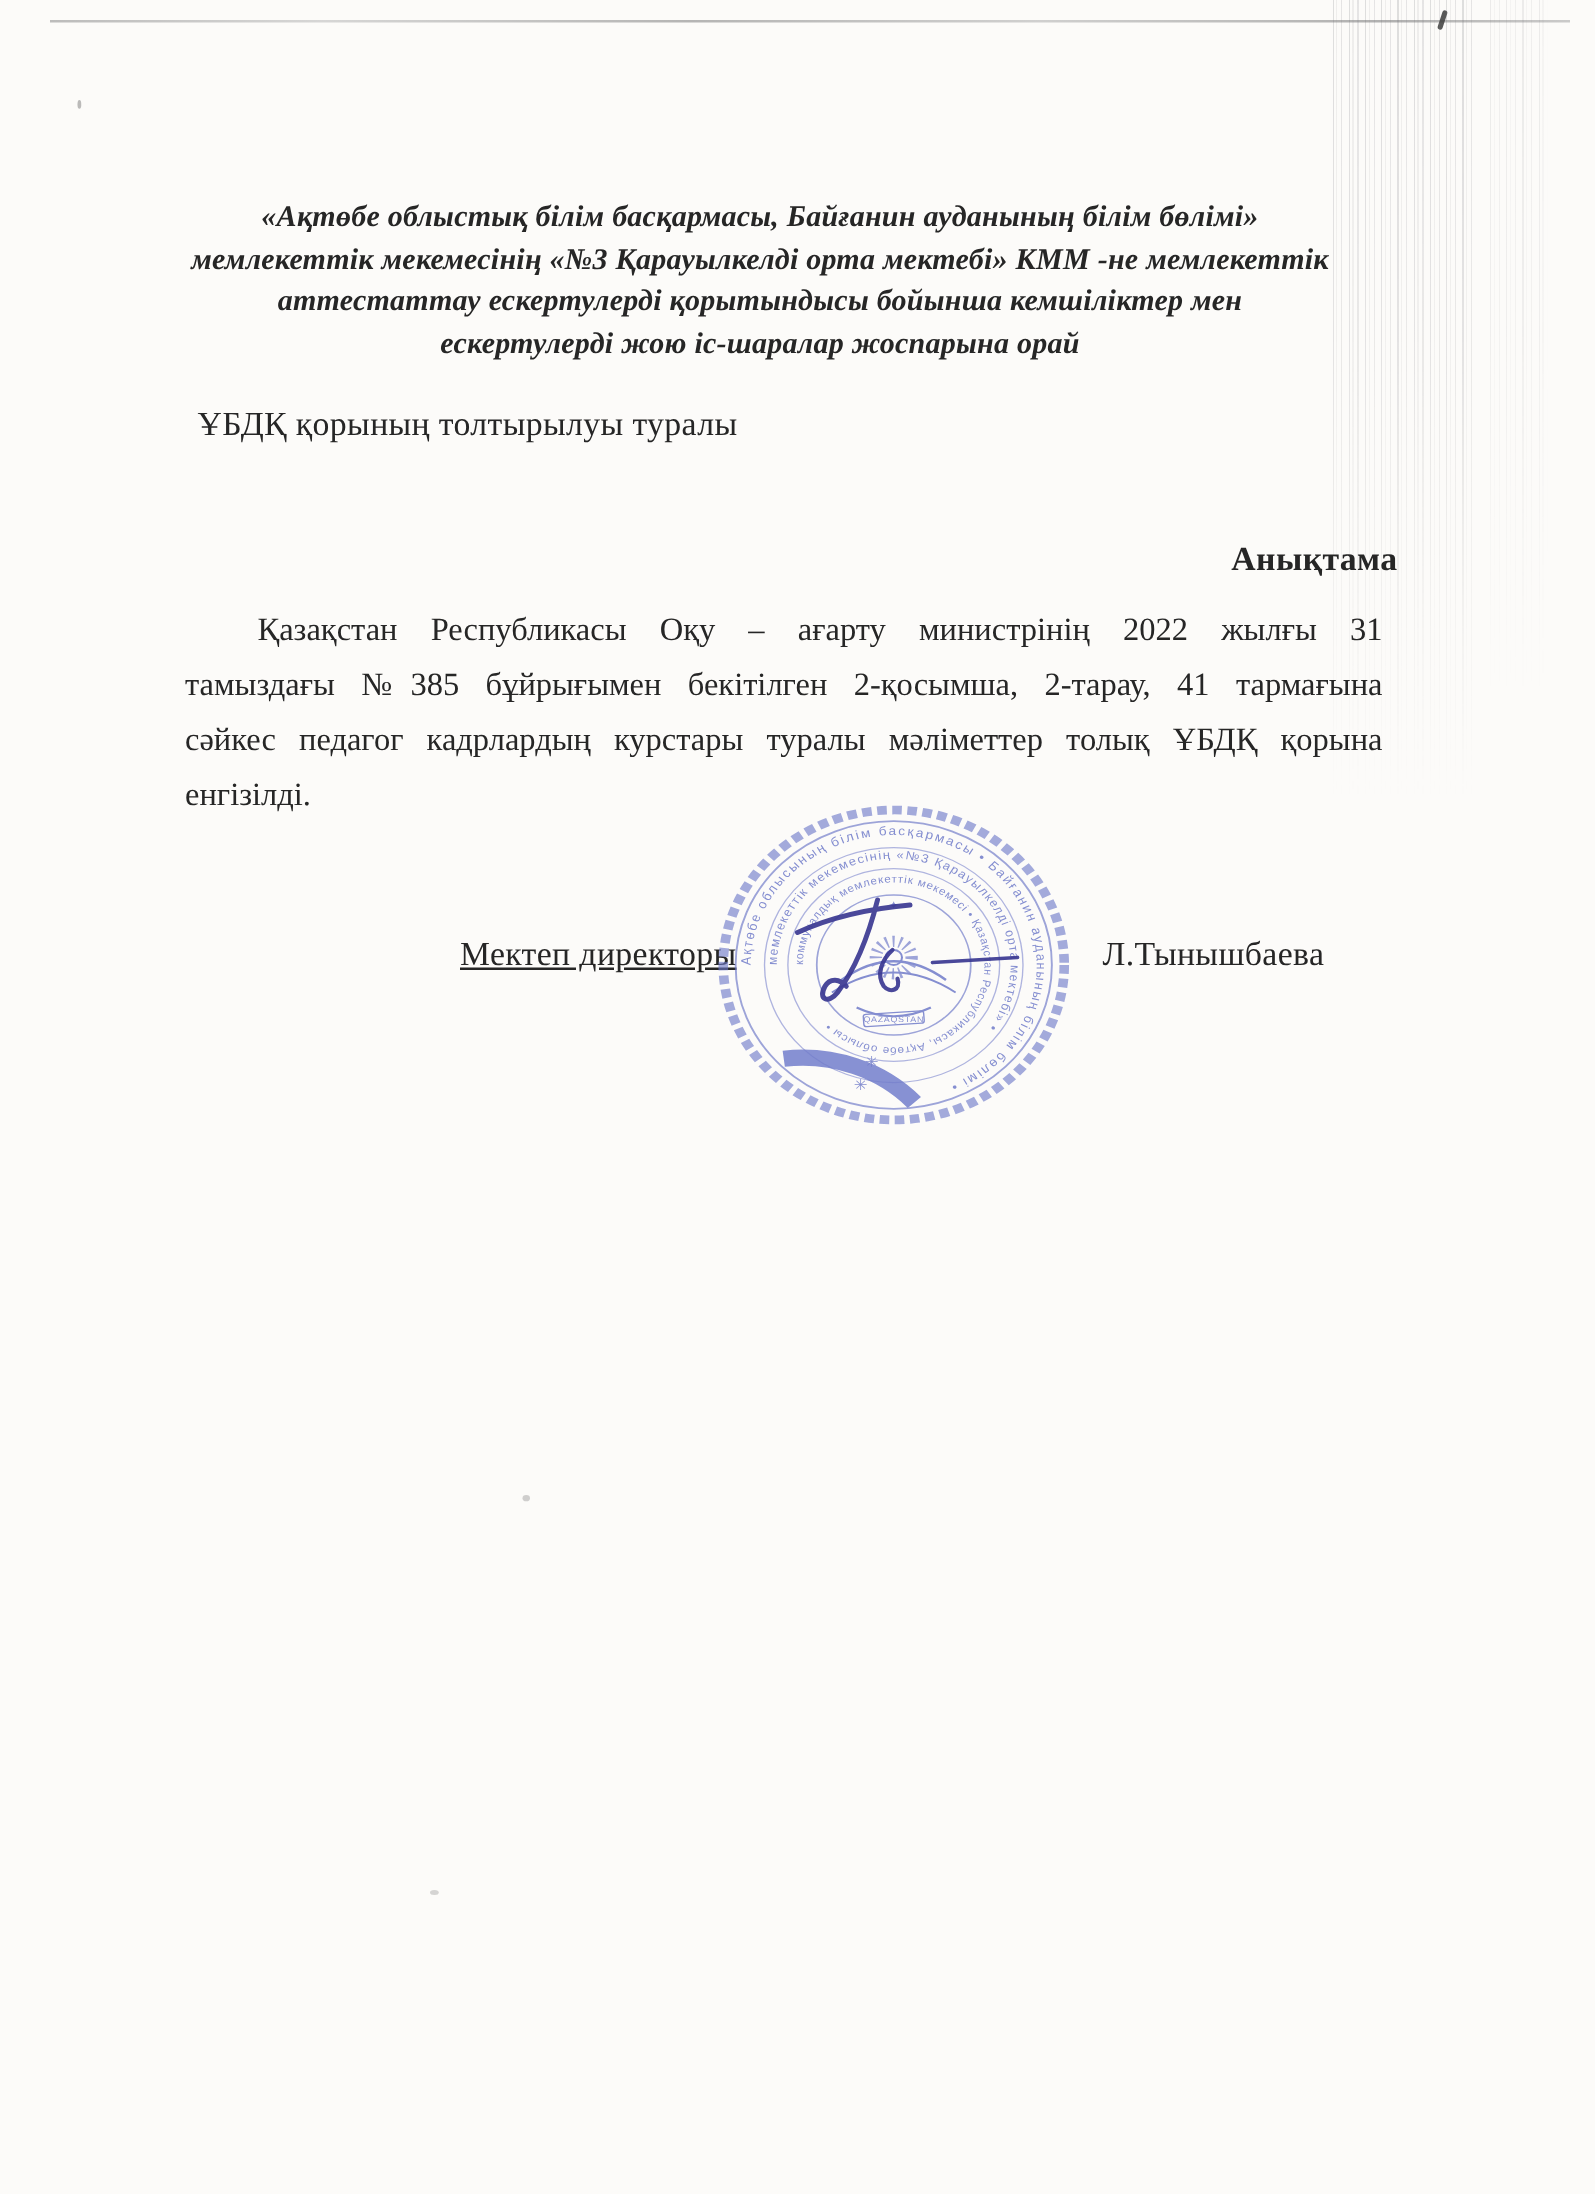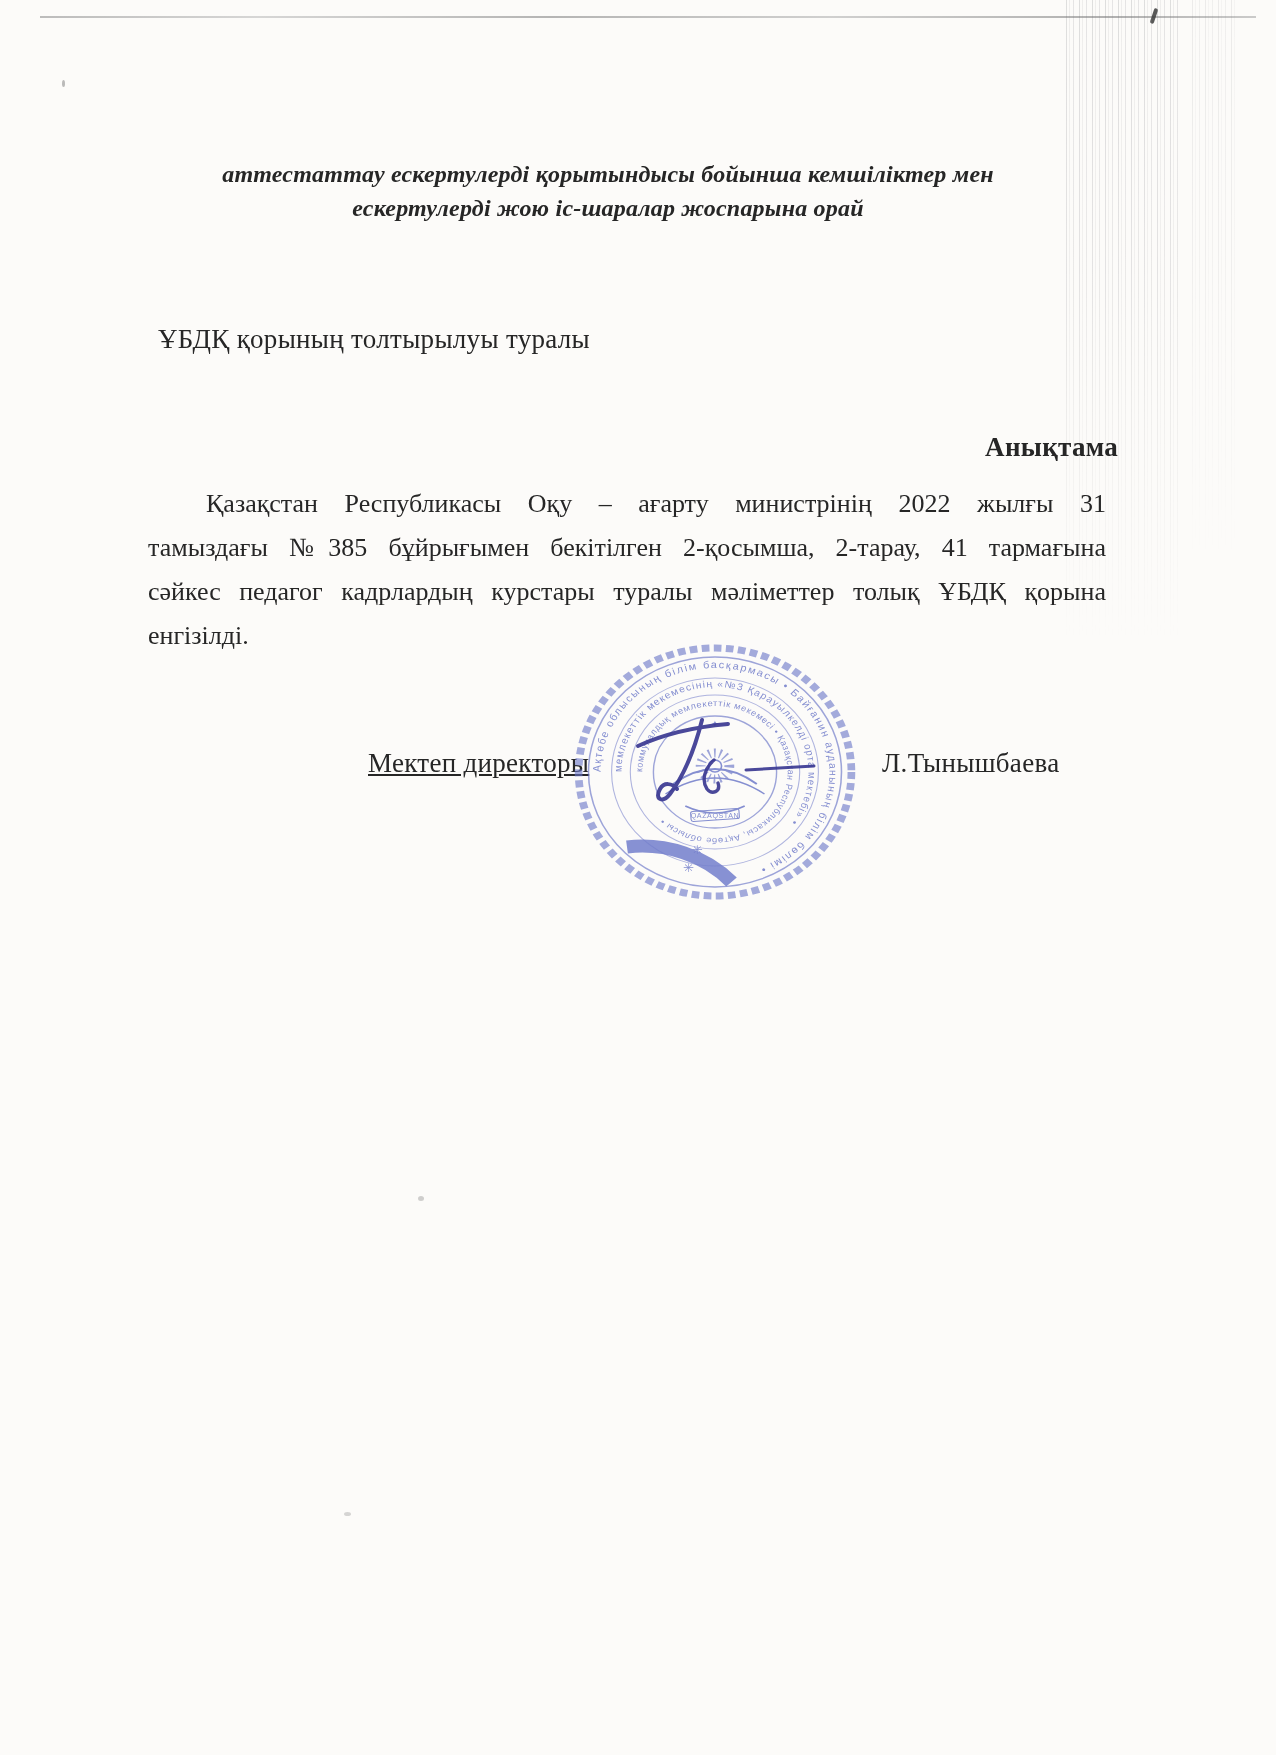--- a/index.html
+++ b/index.html
@@ -84,20 +84,22 @@
 
   <div class="scan-top-line"></div>
   <div class="scan-top-mark"></div>
   <div class="streaks streaks-1"></div>
   <div class="streaks streaks-2"></div>
   <div class="speck speck-a"></div>
   <div class="speck speck-b"></div>
   <div class="speck speck-c"></div>
 
   <div class="header-block">
+    <div>«Ақтөбе облыстық білім басқармасы, Байғанин ауданының білім бөлімі»</div>
+    <div>мемлекеттік мекемесінің «№3 Қарауылкелді орта мектебі» КММ -не мемлекеттік</div>
     <div>аттестаттау ескертулерді қорытындысы бойынша кемшіліктер мен</div>
     <div>ескертулерді жою іс-шаралар жоспарына орай</div>
   </div>
 
   <div class="subtitle">ҰБДҚ қорының толтырылуы туралы</div>
 
   <div class="doc-heading">Анықтама</div>
 
   <div class="body-par">
     <div class="body-line first">Қазақстан Республикасы Оқу – ағарту министрінің 2022 жылғы 31</div>

